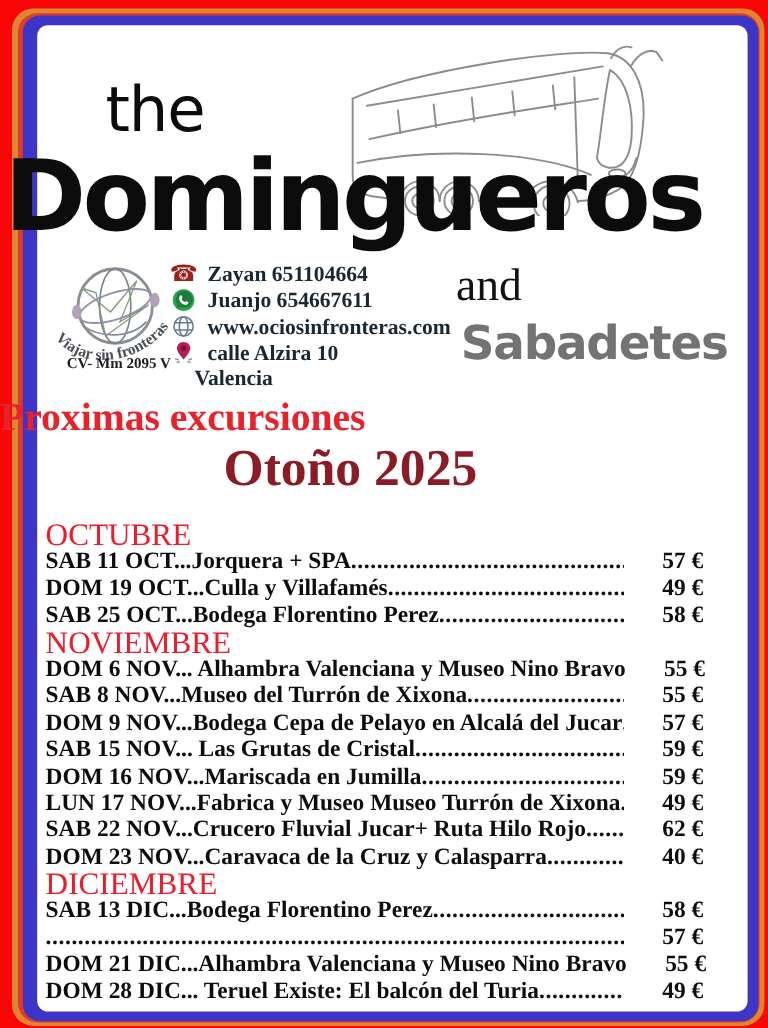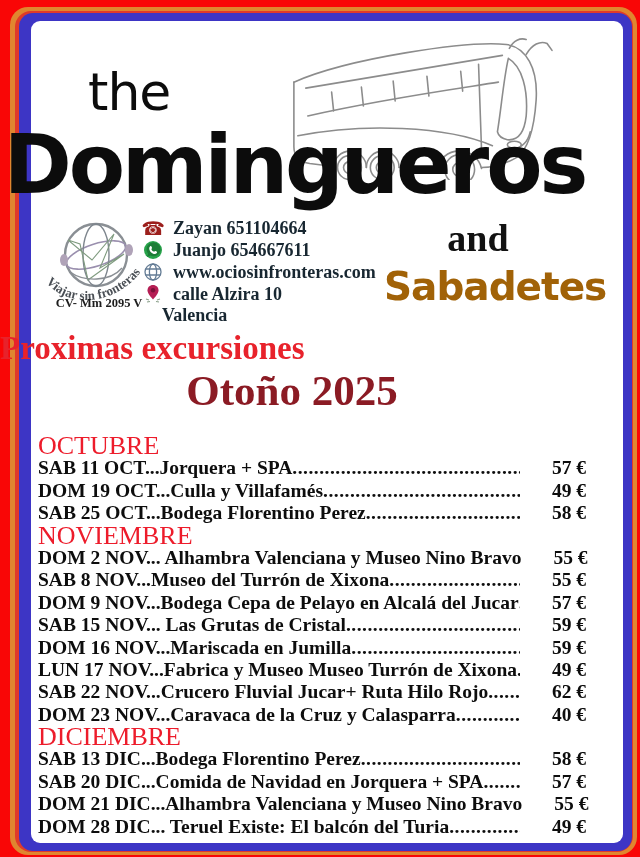--- a/index.html
+++ b/index.html
@@ -29,25 +29,25 @@
 
   
   .contact{position:absolute;left:142px;top:217px;width:240px;}
   .contact-row{display:flex;align-items:center;gap:9px;height:22px;}
   .contact-row .txt{font-weight:bold;font-size:18px;color:#182731;white-space:nowrap;}
   .contact-icon{width:22px;height:22px;display:flex;align-items:center;justify-content:center;flex:0 0 22px;}
   .phone-glyph{font-family:"DejaVu Sans",sans-serif;font-size:19px;color:#9c1f1c;line-height:1;}
   .contact-sub{font-weight:bold;font-size:18px;color:#182731;margin-left:20px;height:21px;}
 
   
-  .word-and{position:absolute;left:380px;top:216px;width:196px;text-align:center;
-            font-weight:bold;font-size:38px;color:#121212;}
+  .word-and{position:absolute;left:380px;top:216px;width:196px;text-align:left;
+            font-weight:normal;font-size:38px;color:#121212;}
   .word-sub{position:absolute;left:384px;top:264px;width:250px;
             font-family:"DejaVu Sans",sans-serif;font-weight:bold;font-size:39px;
-            letter-spacing:-1px;color:#a16207;}
+            letter-spacing:-1px;color:#737373;}
 
   
   .headline1{position:absolute;left:0;top:330px;width:640px;
              font-weight:bold;font-size:33px;color:#e8222b;}
   .headline2{position:absolute;left:0;top:366px;width:640px;text-align:center;
              font-weight:bold;font-size:43px;color:#8b1b24;transform:translateX(-28px);}
 
   
   .list{position:absolute;left:38px;top:435px;width:548px;}
   .month{height:22.4px;line-height:22.4px;font-weight:normal;font-size:26px;color:#ed1c2b;}
@@ -175,21 +175,21 @@
 
   <div class="row">
     <span class="label">SAB 25 OCT...Bodega Florentino Perez</span>
     <span class="leader"></span>
     <span class="price">58 €</span>
   </div>
 
   <div class="month">NOVIEMBRE</div>
 
   <div class="row">
-    <span class="label">DOM 2 NOV... Alhambra Valenciana y Museo Nino Bravo</span>
+    <span class="label">DOM 6 NOV... Alhambra Valenciana y Museo Nino Bravo</span>
     <span class="leader"></span>
     <span class="price">55 €</span>
   </div>
 
   <div class="row">
     <span class="label">SAB 8 NOV...Museo del Turrón de Xixona</span>
     <span class="leader"></span>
     <span class="price">55 €</span>
   </div>
 
@@ -231,21 +231,20 @@
 
   <div class="month">DICIEMBRE</div>
 
   <div class="row">
     <span class="label">SAB 13 DIC...Bodega Florentino Perez</span>
     <span class="leader"></span>
     <span class="price">58 €</span>
   </div>
 
   <div class="row">
-    <span class="label">SAB 20 DIC...Comida de Navidad en Jorquera + SPA</span>
     <span class="leader"></span>
     <span class="price">57 €</span>
   </div>
 
   <div class="row">
     <span class="label">DOM 21 DIC...Alhambra Valenciana y Museo Nino Bravo</span>
     <span class="leader"></span>
     <span class="price">55 €</span>
   </div>
 

